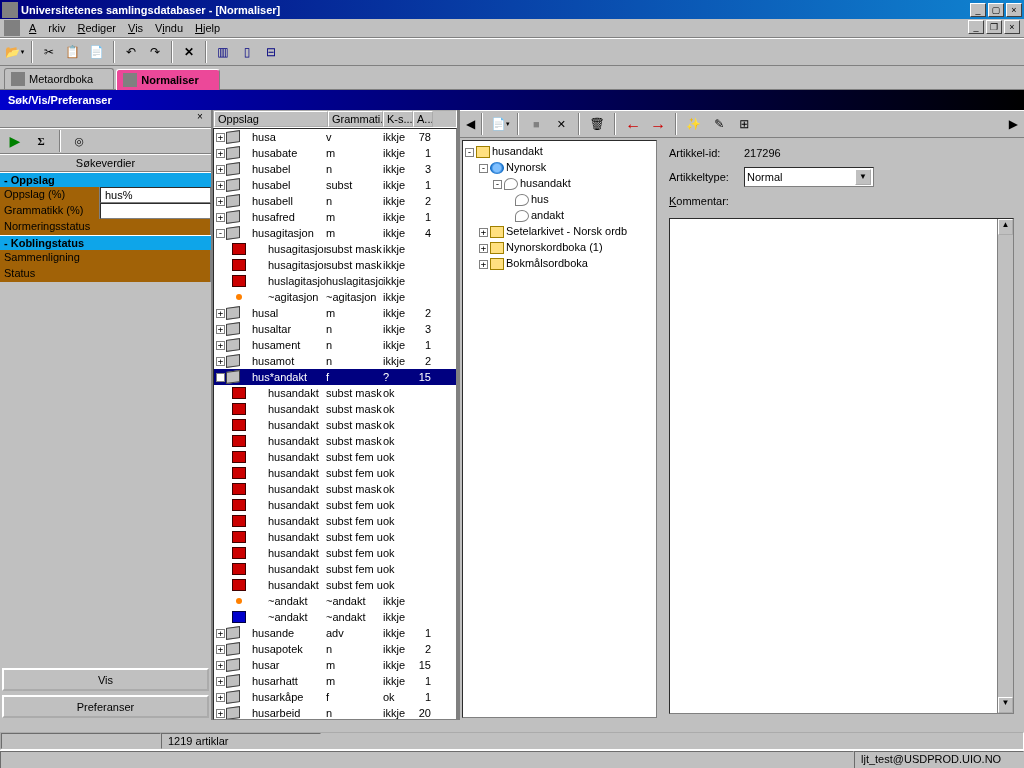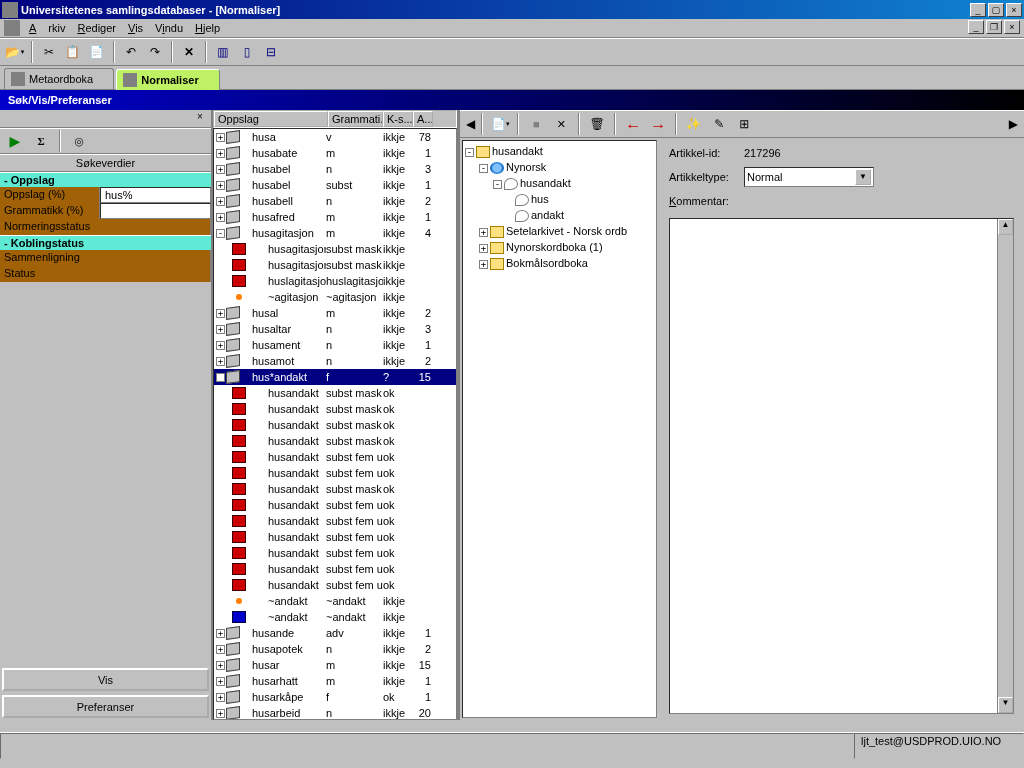--- a/index.html
+++ b/index.html
@@ -11,31 +11,31 @@
 .menubar { height: 19px; background: #c0c0c0; display: flex; align-items: center; padding: 0 4px; border-bottom: 1px solid #808080; }
 .menubar span { padding: 1px 6px; }
 .menubar span u { text-decoration: underline; }
 .mdi-controls { position: absolute; right: 4px; top: 20px; display:flex; }
 .mdi-controls .wbtn { width: 16px; height: 14px; background: #c0c0c0; border: 1px solid #fff; border-right-color:#404040; border-bottom-color:#404040; margin-left: 2px; font-size: 9px; line-height: 12px; text-align: center; }
 .toolbar { height: 28px; background: #c0c0c0; border-top: 1px solid #fff; border-bottom: 1px solid #808080; display:flex; align-items:center; padding: 0 4px; gap: 2px; }
 .tbtn { width: 22px; height: 22px; border: 1px solid #c0c0c0; display:flex; align-items:center; justify-content:center; }
 .tsep { width: 1px; height: 22px; border-left: 1px solid #808080; border-right: 1px solid #fff; margin: 0 3px; }
 .tabbar { height: 24px; background: #c0c0c0; display:flex; align-items:flex-end; padding: 0 4px; border-bottom: 1px solid #808080;}
 .tab { padding: 3px 20px 3px 6px; background: #c0c0c0; border: 1px solid #808080; border-bottom: none; border-top-left-radius: 3px; border-top-right-radius: 3px; margin-right: 2px; display:flex; align-items:center; gap:4px; position:relative; }
-.tab.active { background: #bef264; border-top: 1px solid #fff; border-left: 1px solid #fff; font-weight: bold; bottom: -1px; z-index:1; }
+.tab.active { background: #ec4899; border-top: 1px solid #fff; border-left: 1px solid #fff; font-weight: bold; bottom: -1px; z-index:1; }
 .tab .ticon { width:14px; height:14px; background:#808080; display:inline-block; }
 .banner { height: 20px; background: linear-gradient(to right, #0000cc, #000); color: #fff; font-weight: bold; padding: 2px 8px; line-height:16px; }
 .workarea { display: flex; height: 610px; }
 .leftpanel { width: 213px; background: #c0c0c0; display:flex; flex-direction:column; border-right: 2px solid #808080; }
 .panel-close { height: 18px; text-align:right; padding-right:4px; background:#c0c0c0; border-bottom:1px solid #808080; }
 .panel-close span { font-family: Marlett, Arial; font-size: 10px; cursor: pointer; display:inline-block; width:14px; text-align:center;}
 .ptbar { height: 26px; display:flex; align-items:center; gap:4px; padding: 0 4px; border-bottom: 1px solid #808080; border-top:1px solid #fff;}
 .play { color: #008000; font-size: 14px; }
 .section-heading { background: #c0c0c0; padding: 2px 4px; text-align:center; border-top:1px solid #fff; border-bottom:1px solid #808080;}
-.section-label { background: #5eead4; padding: 1px 4px; font-weight:bold; border-top:1px solid #fff;}
+.section-label { background: #0ea5e9; padding: 1px 4px; font-weight:bold; border-top:1px solid #fff;}
 .fieldrow { display:flex; height:16px; }
 .fieldrow .lbl { width: 100px; padding: 1px 4px; background:#a16207; border-right:1px solid #808080;}
 .fieldrow .val { flex:1; background:#fff; padding:1px 4px; border:1px inset #808080; height:16px;}
 .spacer { flex:1; }
 .bigbtn { height: 23px; border: 2px outset #fff; margin: 2px; text-align:center; padding-top:4px; background:#c0c0c0;}
 .middlepanel { width: 247px; display:flex; flex-direction:column; border-right: 3px solid #808080; justify-content: space-between;}
 .gridhead { display:flex; background:#c0c0c0; height:18px; border:1px inset #fff;}
 .gridhead div { border: 1px outset #fff; padding:1px 3px; overflow:hidden; white-space:nowrap; font-size:11px;}
 .gh1{width:114px;} .gh2{width:55px;} .gh3{width:30px;} .gh4{width:20px;}
 .gridbody { flex:1; background:#fff; overflow-y:scroll; border:1px inset #808080;}
@@ -636,17 +636,21 @@
             <div class="sbb" style="position:absolute;bottom:0;left:0;right:0;">▼</div>
           </div>
         </div>
       </div>
     </div>
   </div>
 
 </div>
 
 <div class="statusbar">
+  <div class="status1">
+    <div class="cell"></div>
+    <div class="cell">1219 artiklar</div>
+  </div>
   <div class="status2">
     <div class="cell wide"></div>
     <div class="cell" style="width:170px;">ljt_test@USDPROD.UIO.NO</div>
   </div>
 </div>
 
 </body></html>

